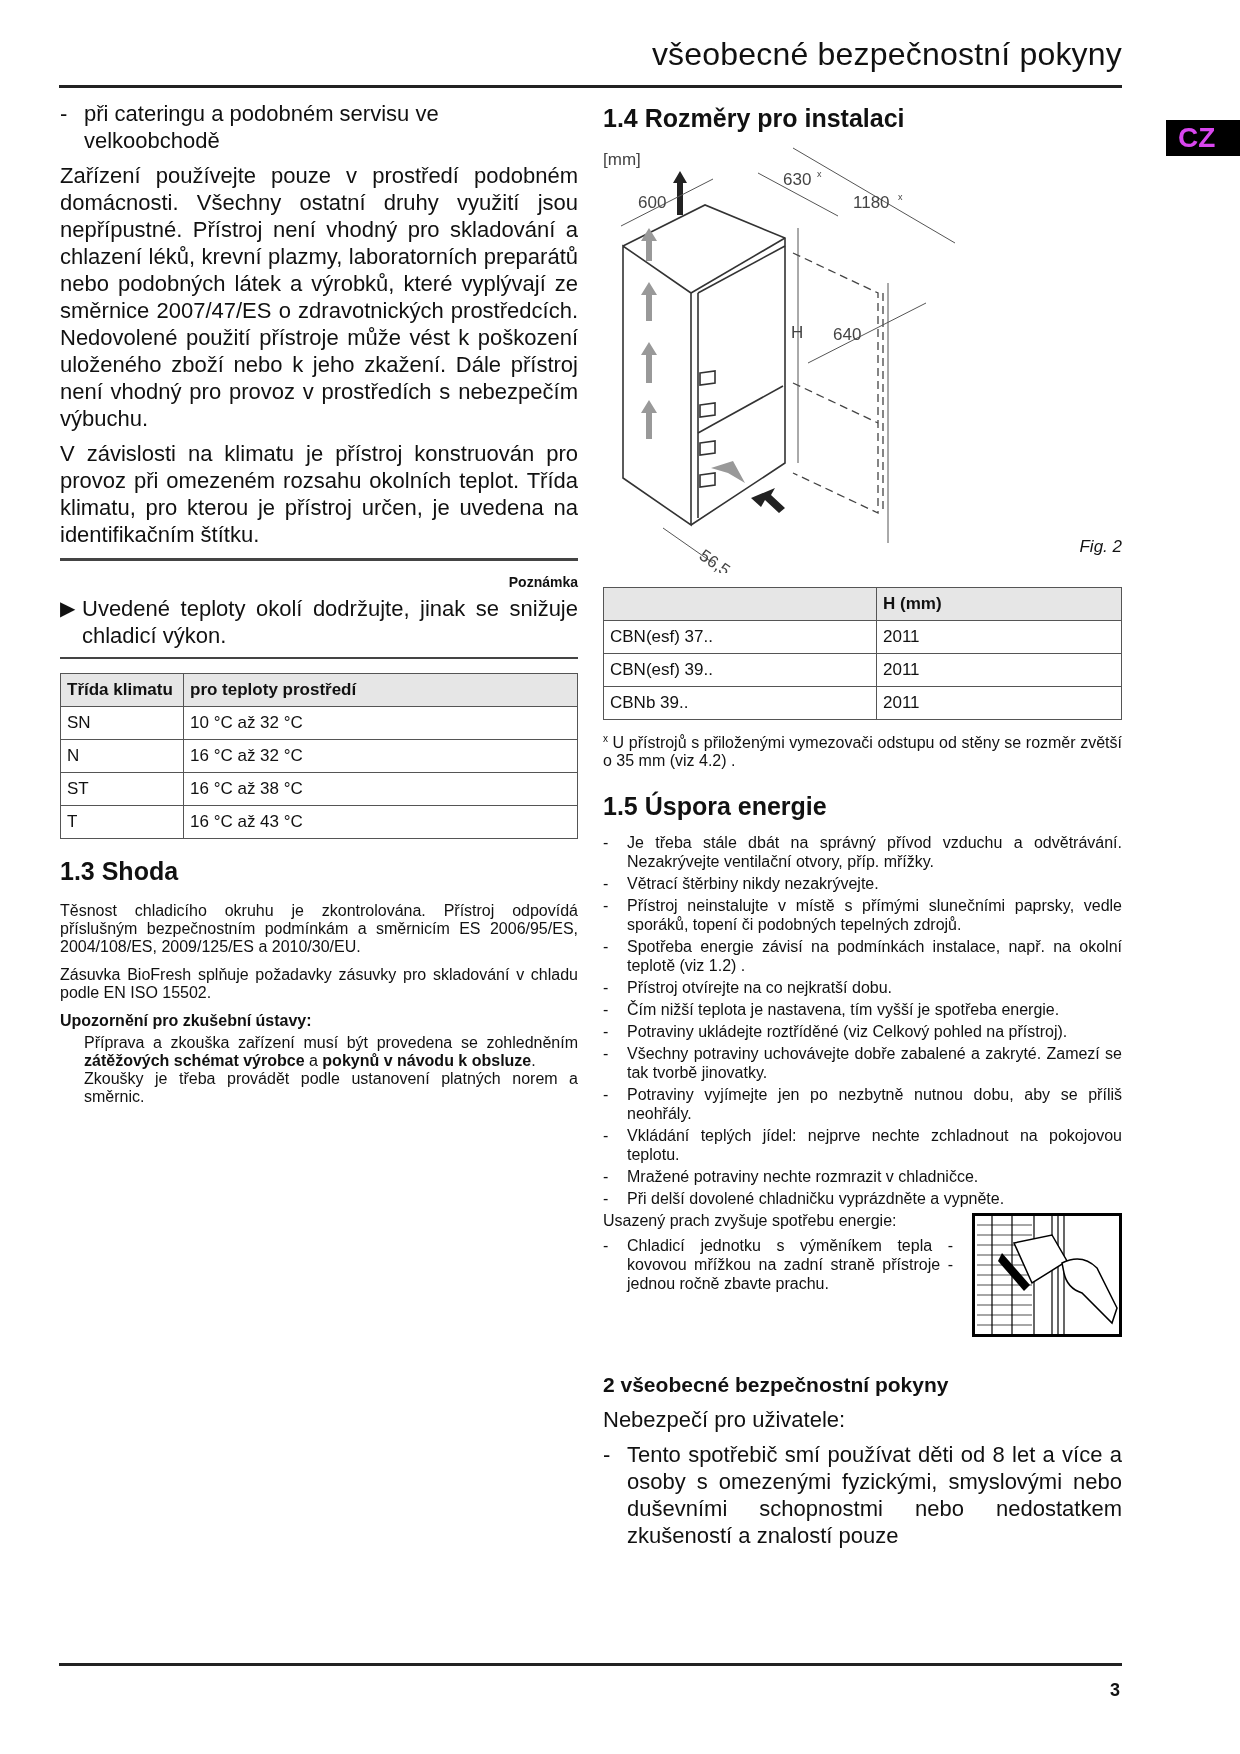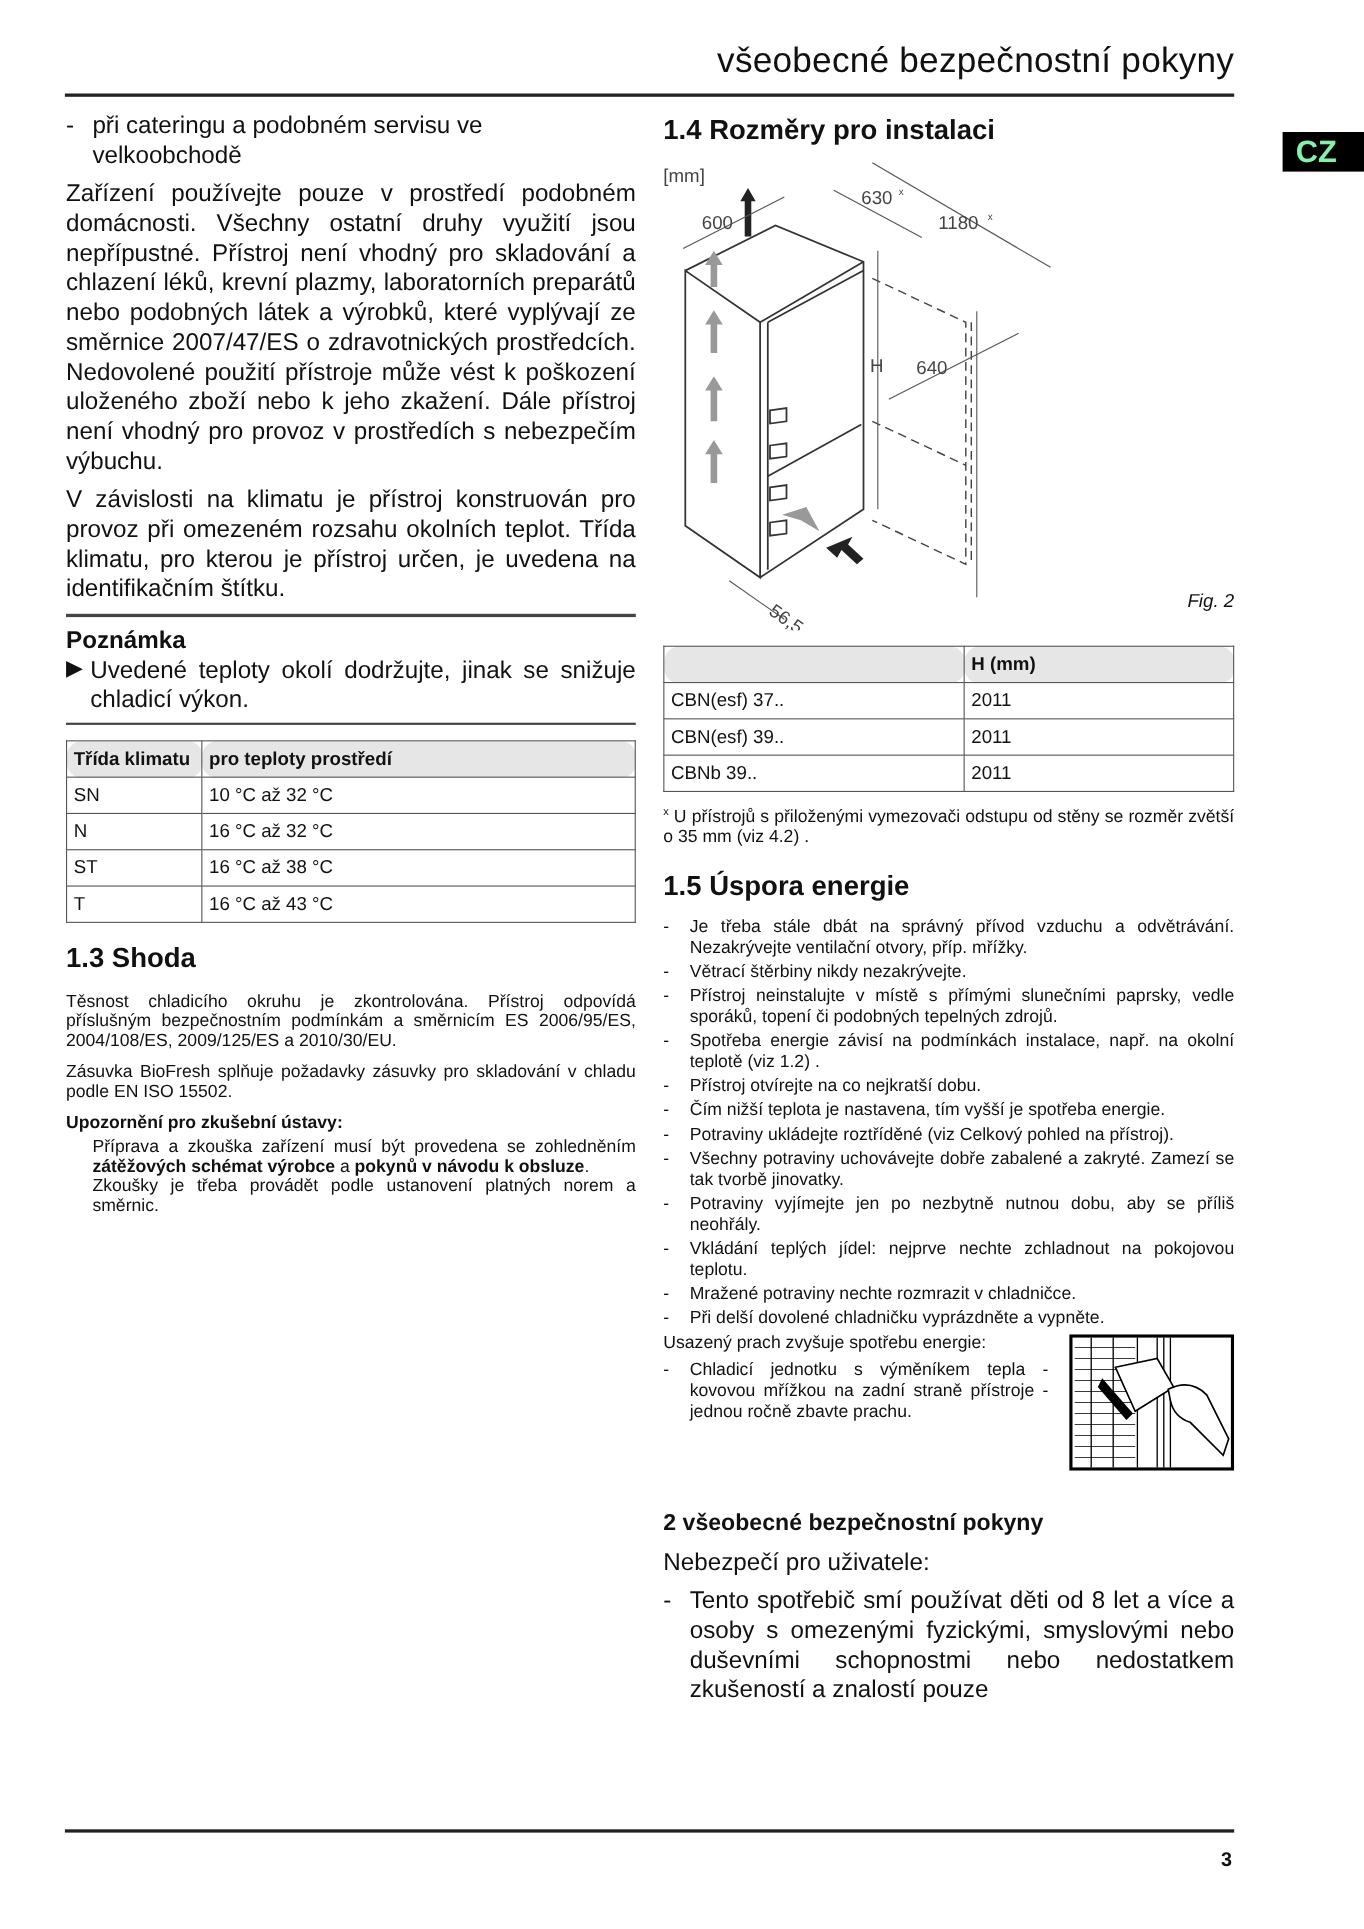--- a/index.html
+++ b/index.html
@@ -1,40 +1,40 @@
 <!DOCTYPE html>
 <html><head>
 <meta charset="utf-8">
 <style>
   html, body { margin:0; padding:0; background:#fff; }
   body { width:1240px; height:1754px; position:relative; overflow:hidden;
          font-family:"Liberation Sans", sans-serif; color:#111; }
   .abs { position:absolute; }
   .hdr-title { right:118px; top:36px; font-size:32px; font-weight:normal; letter-spacing:0.2px; }
   .hdr-rule { left:59px; top:85px; width:1063px; height:3px; background:#222; }
-  .cz { left:1166px; top:120px; width:74px; height:36px; background:#000; color:#86efac;
+  .cz { left:1166px; top:120px; width:74px; height:36px; background:#000; color:#d946ef;
         font-size:28px; font-weight:bold; line-height:36px; padding-left:12px; box-sizing:border-box; }
   .col-l { left:60px; top:100px; width:518px; }
   .col-r { left:603px; top:100px; width:519px; }
 
   .big { font-size:22px; line-height:27px; }
   .dashitem { display:flex; }
   .dashitem .dash { width:24px; flex:none; }
   .justify { text-align:justify; }
   .p { margin:0 0 8px 0; }
 
   .note-rule { height:3px; background:#444; margin:10px 0 8px 0; }
-  .note-title { font-size:22px; font-weight:bold; line-height:26px; }
+  .note-title { font-size:14px; font-weight:bold; line-height:26px;text-align:right; }
   .note-item { display:flex; font-size:22px; line-height:27px; }
   .note-item .tri { width:22px; flex:none; font-size:20px; }
   .note-rule2 { height:2px; background:#444; margin:8px 0 14px 0; }
 
   table.t { border-collapse:collapse; width:100%; font-size:17px; }
   table.t th, table.t td { border:1px solid #555; text-align:left; padding:0 6px; height:32px; }
-  table.t th { background:#e6e6e6; font-weight:bold;border-radius:13px; }
+  table.t th { background:#e6e6e6; font-weight:bold; }
 
   h2.sec { font-size:25px; font-weight:bold; margin:18px 0 16px 0; }
   .small { font-size:16px; line-height:18px; }
   .small p { margin:0 0 10px 0; }
   .indent { padding-left:24px; }
 
   .fig { position:relative; height:430px; margin-top:10px; }
   .figcap { position:absolute; right:0; bottom:16px; font-style:italic; font-size:17px; }
 
   .e-list { font-size:16px; line-height:19px; }

